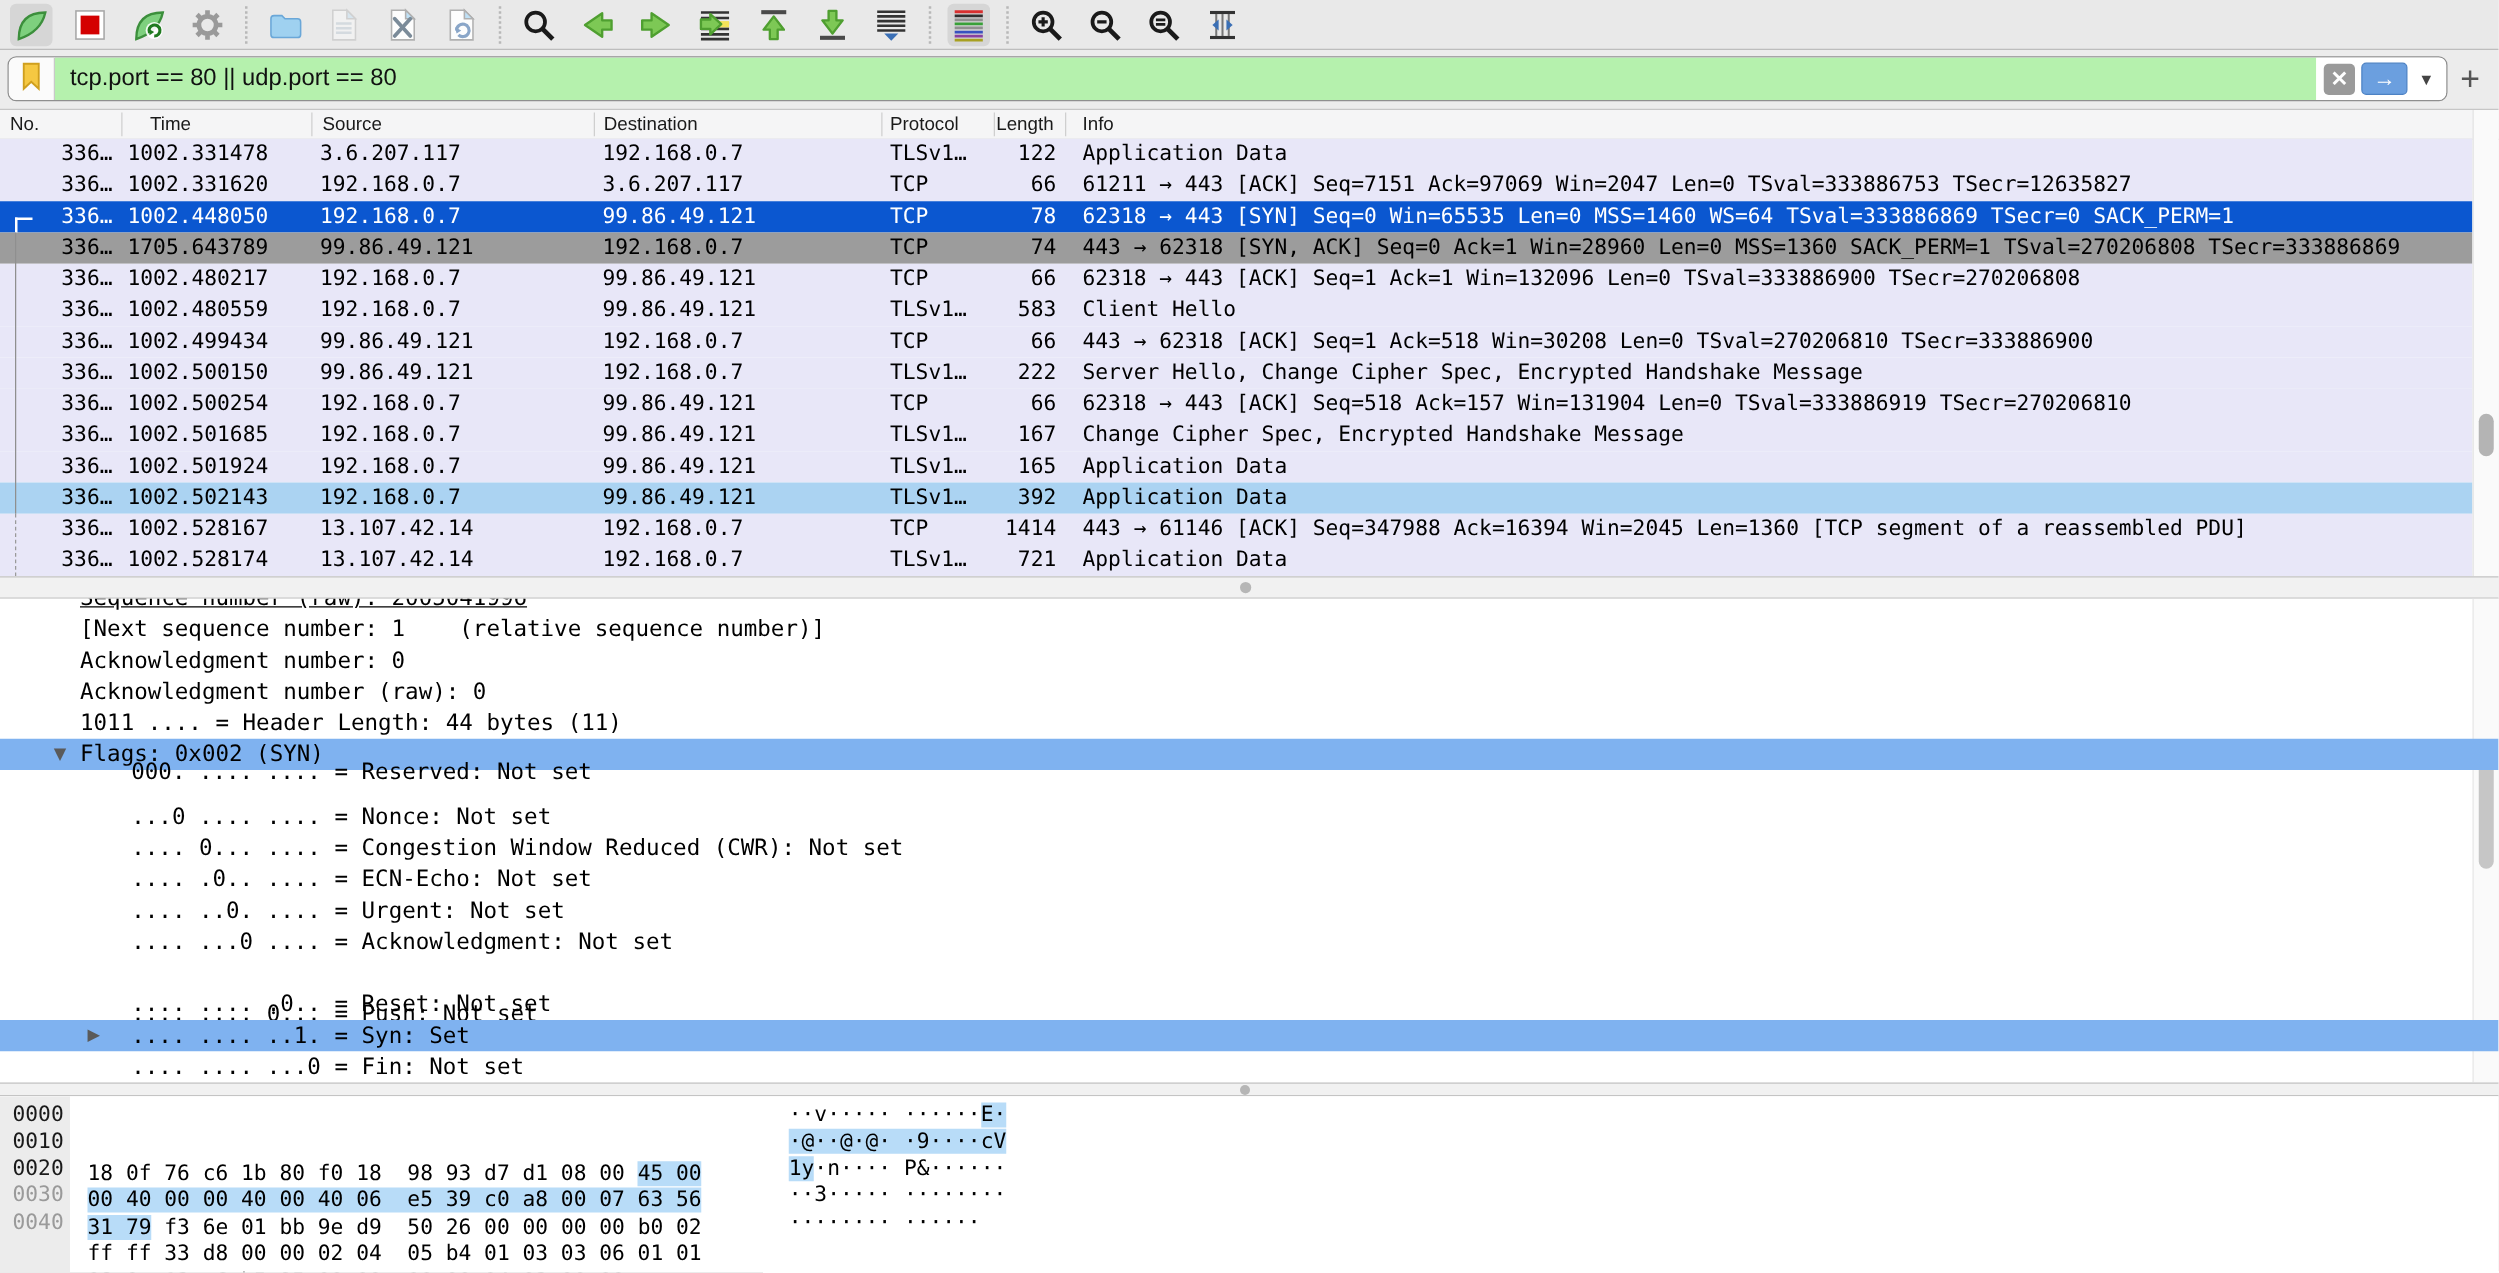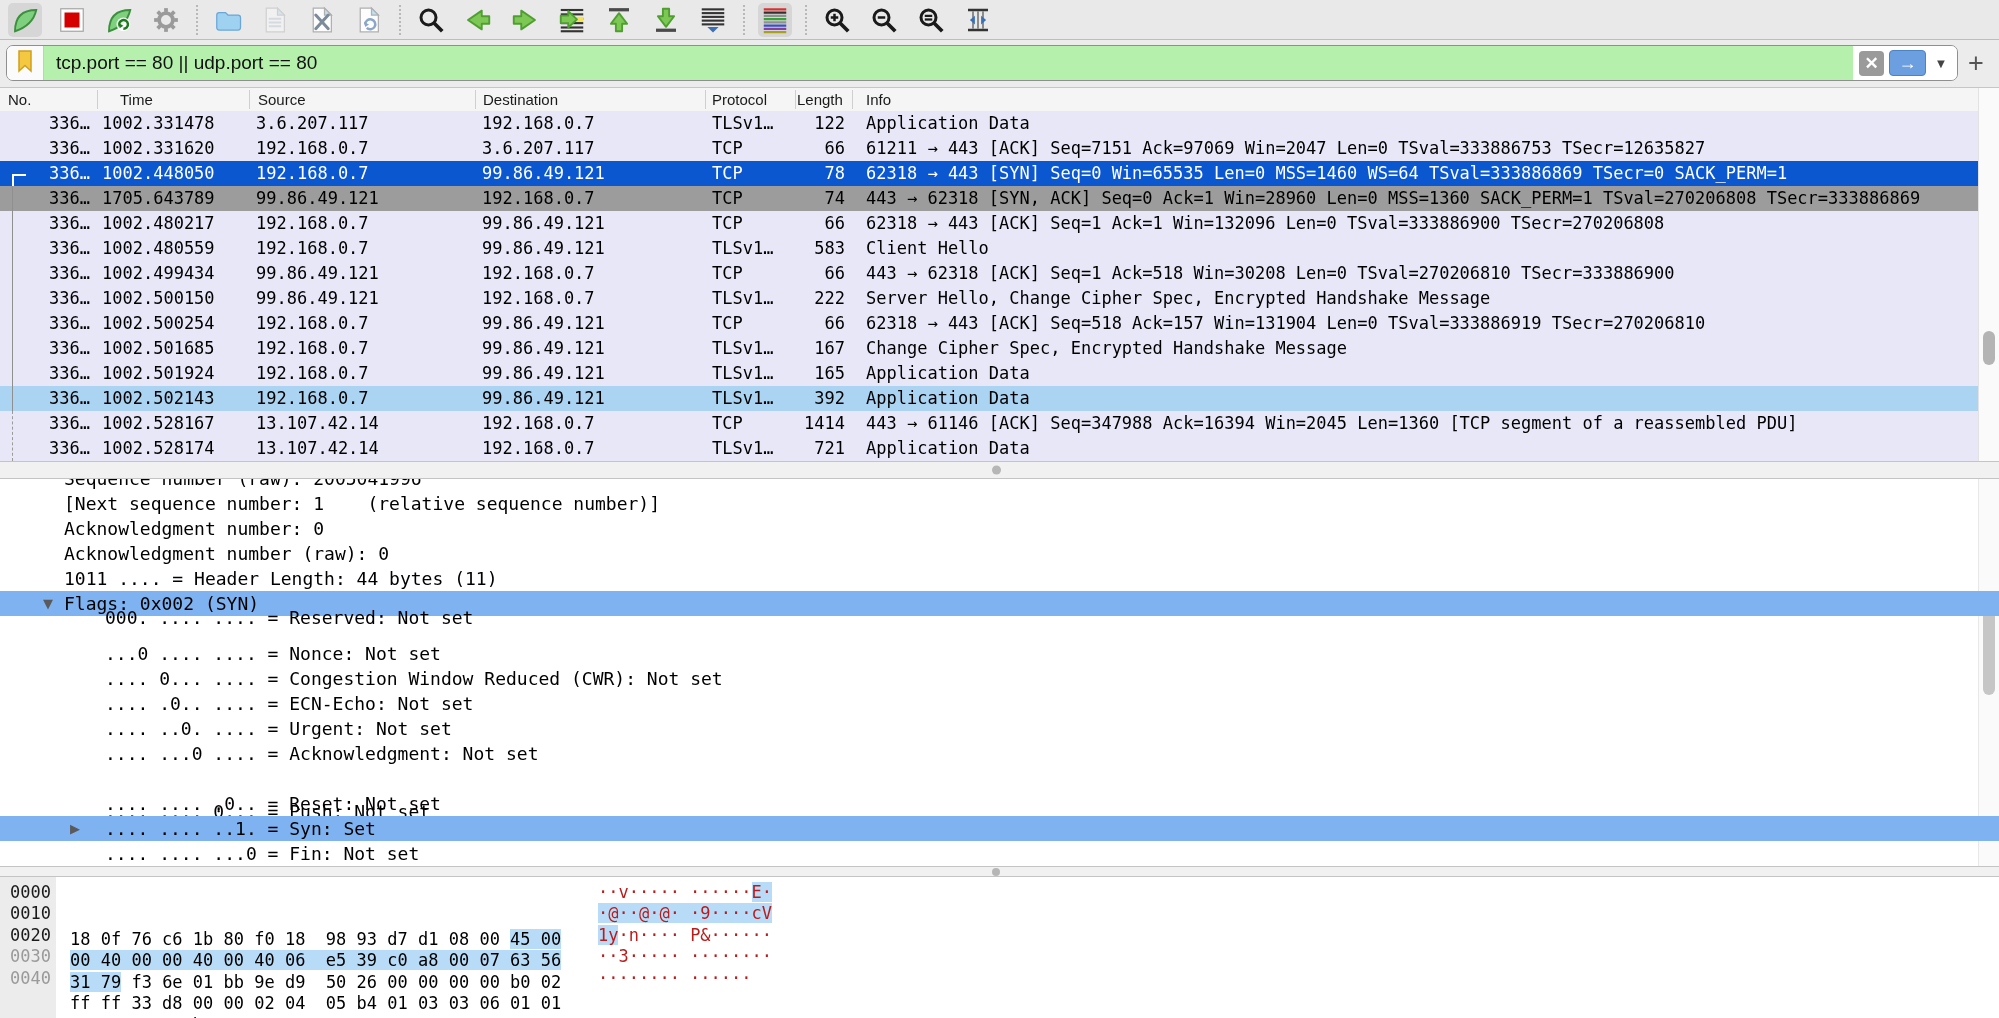--- a/index.html
+++ b/index.html
@@ -63,21 +63,21 @@
   .dtext{position:absolute;top:0;}
   .dscroll{position:absolute;right:0;top:0;width:21px;height:387px;background:#fafafa;border-left:1px solid #e8e8e8;box-sizing:border-box;}
   .dthumb{position:absolute;left:4px;top:130px;width:12px;height:86px;border-radius:6px;background:#c6c6c6;}
   
   .hexpane{position:absolute;left:0;top:877px;width:1999px;height:141px;background:#fff;overflow:hidden;}
   .hexgutter{position:absolute;left:0;top:0;width:56px;height:141px;background:#ececec;}
   .hline{position:absolute;left:0;width:1999px;height:21px;line-height:21px;font-family:"DejaVu Sans Mono",monospace;font-size:17px;white-space:pre;color:#000;}
   .hoff{position:absolute;left:10px;color:#1a1a1a;}
   .hoff.dim{color:#9a9a9a;}
   .hbytes{position:absolute;left:70px;margin-top:47px;}
-  .hascii{position:absolute;left:598px;color:#b91c1c;}
+  .hascii{position:absolute;left:631px;color:#000000;}
   .hlseg{background:#b8dcf8;}
 </style>
 </head>
 <body>
 
 <div id="app">
 
   <div class="toolbar">
       <div class="tb-btn pressed">
         <span>
@@ -476,21 +476,21 @@
   </div>
 
   <div class="divider d1">
       <div class="grip"></div>
     </div>
 
   <div class="details">
     <div class="dscroll">
       <div class="dthumb"></div>
     </div>
-  <div class="dline" style="top: -13px;"><span class="dtext" style="left: 64px;">Sequence number (raw): 2005041996</span></div>
+  <div class="dline" style="top: -13px;"><span class="dtext" style="left: 64px; text-decoration: underline;">Sequence number (raw): 2005041996</span></div>
       <div class="dline" style="top: 12px;"><span class="dtext" style="left: 64px;">[Next sequence number: 1    (relative sequence number)]</span></div>
       <div class="dline" style="top: 37px;"><span class="dtext" style="left: 64px;">Acknowledgment number: 0</span></div>
       <div class="dline" style="top: 62px;"><span class="dtext" style="left: 64px;">Acknowledgment number (raw): 0</span></div>
       <div class="dline" style="top: 87px;"><span class="dtext" style="left: 64px;">1011 .... = Header Length: 44 bytes (11)</span></div>
       <div class="dline hl" style="top: 112px;"><span class="darrow" style="left: 43px;">▼</span><span class="dtext" style="left: 64px;">Flags: 0x002 (SYN)</span></div>
       <div class="dline" style="top: 126px; padding-left: 16px;"><span class="dtext" style="left: 105px;">000. .... .... = Reserved: Not set</span></div>
       <div class="dline" style="top: 162px;"><span class="dtext" style="left: 105px;">...0 .... .... = Nonce: Not set</span></div>
       <div class="dline" style="top: 187px;"><span class="dtext" style="left: 105px;">.... 0... .... = Congestion Window Reduced (CWR): Not set</span></div>
       <div class="dline" style="top: 212px;"><span class="dtext" style="left: 105px;">.... .0.. .... = ECN-Echo: Not set</span></div>
       <div class="dline" style="top: 237px;"><span class="dtext" style="left: 105px;">.... ..0. .... = Urgent: Not set</span></div>

